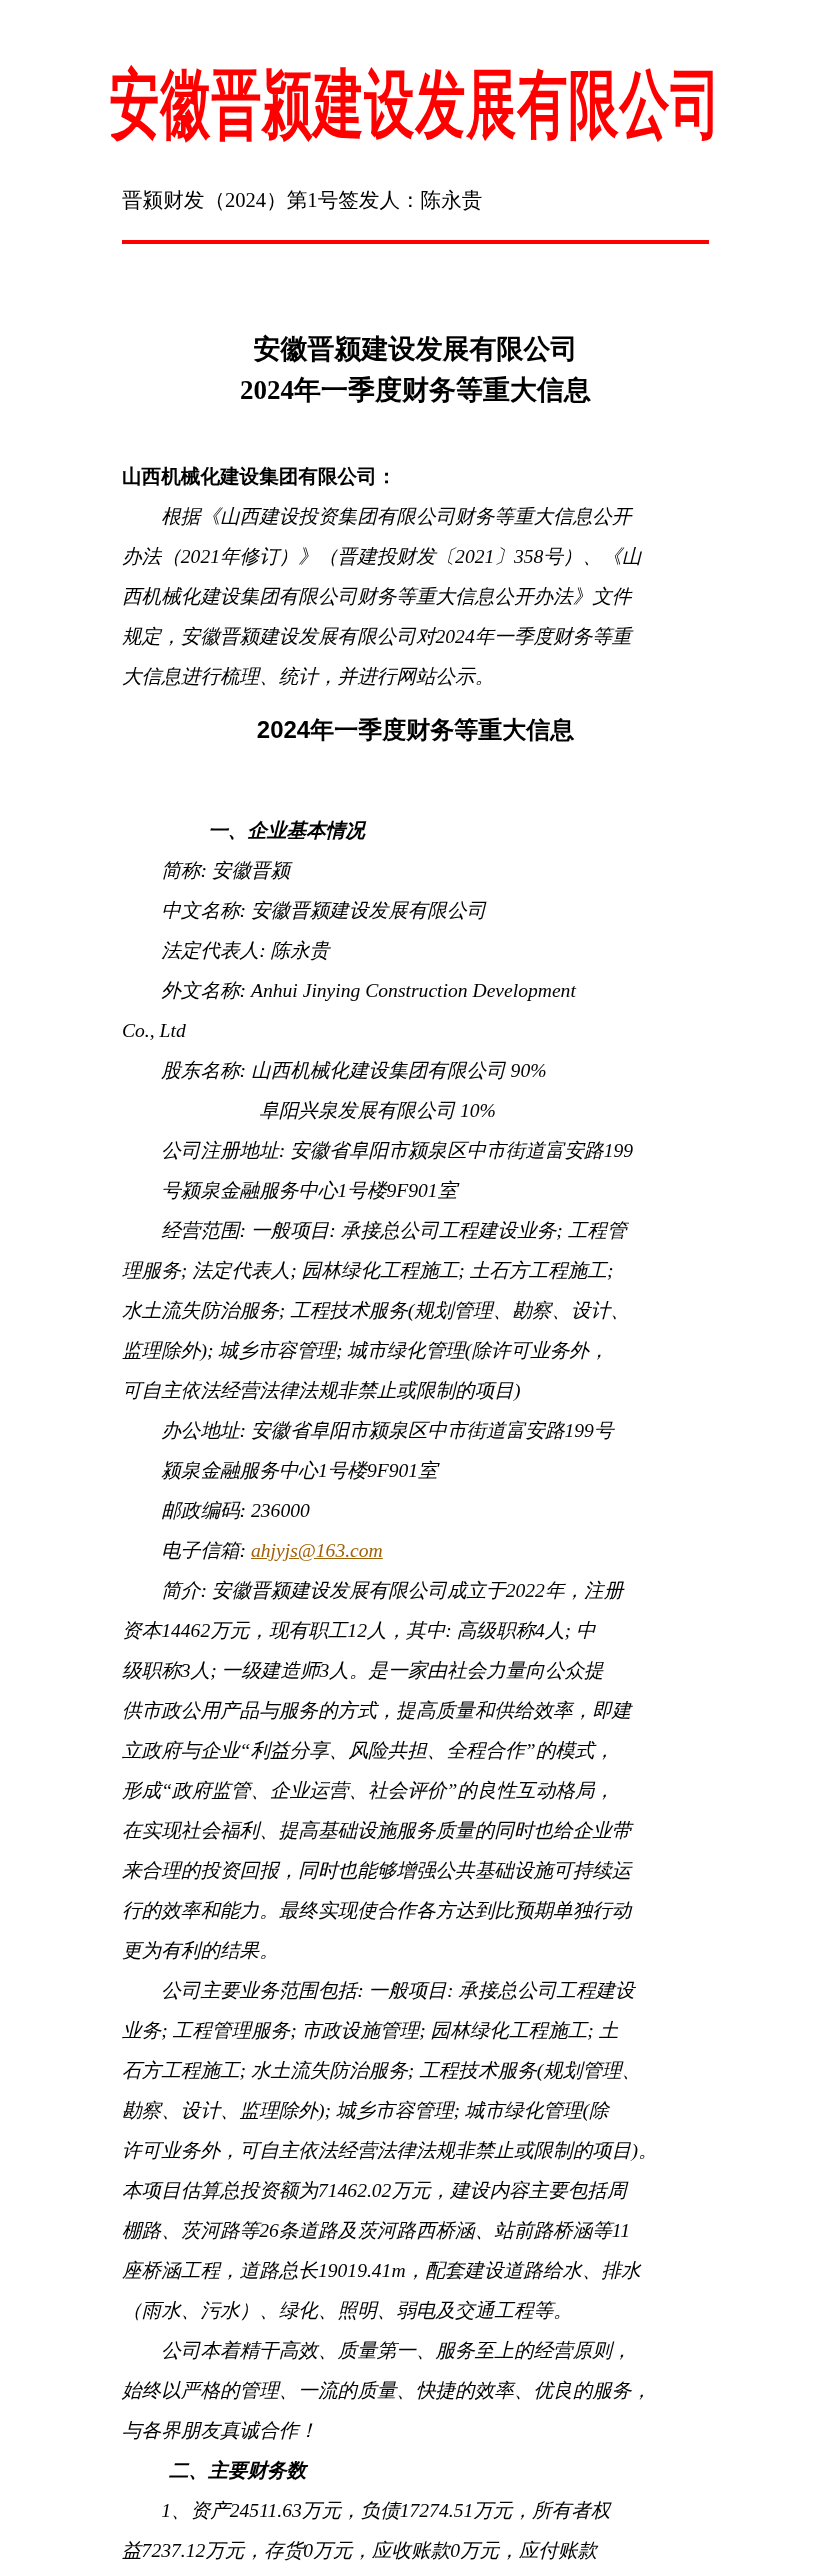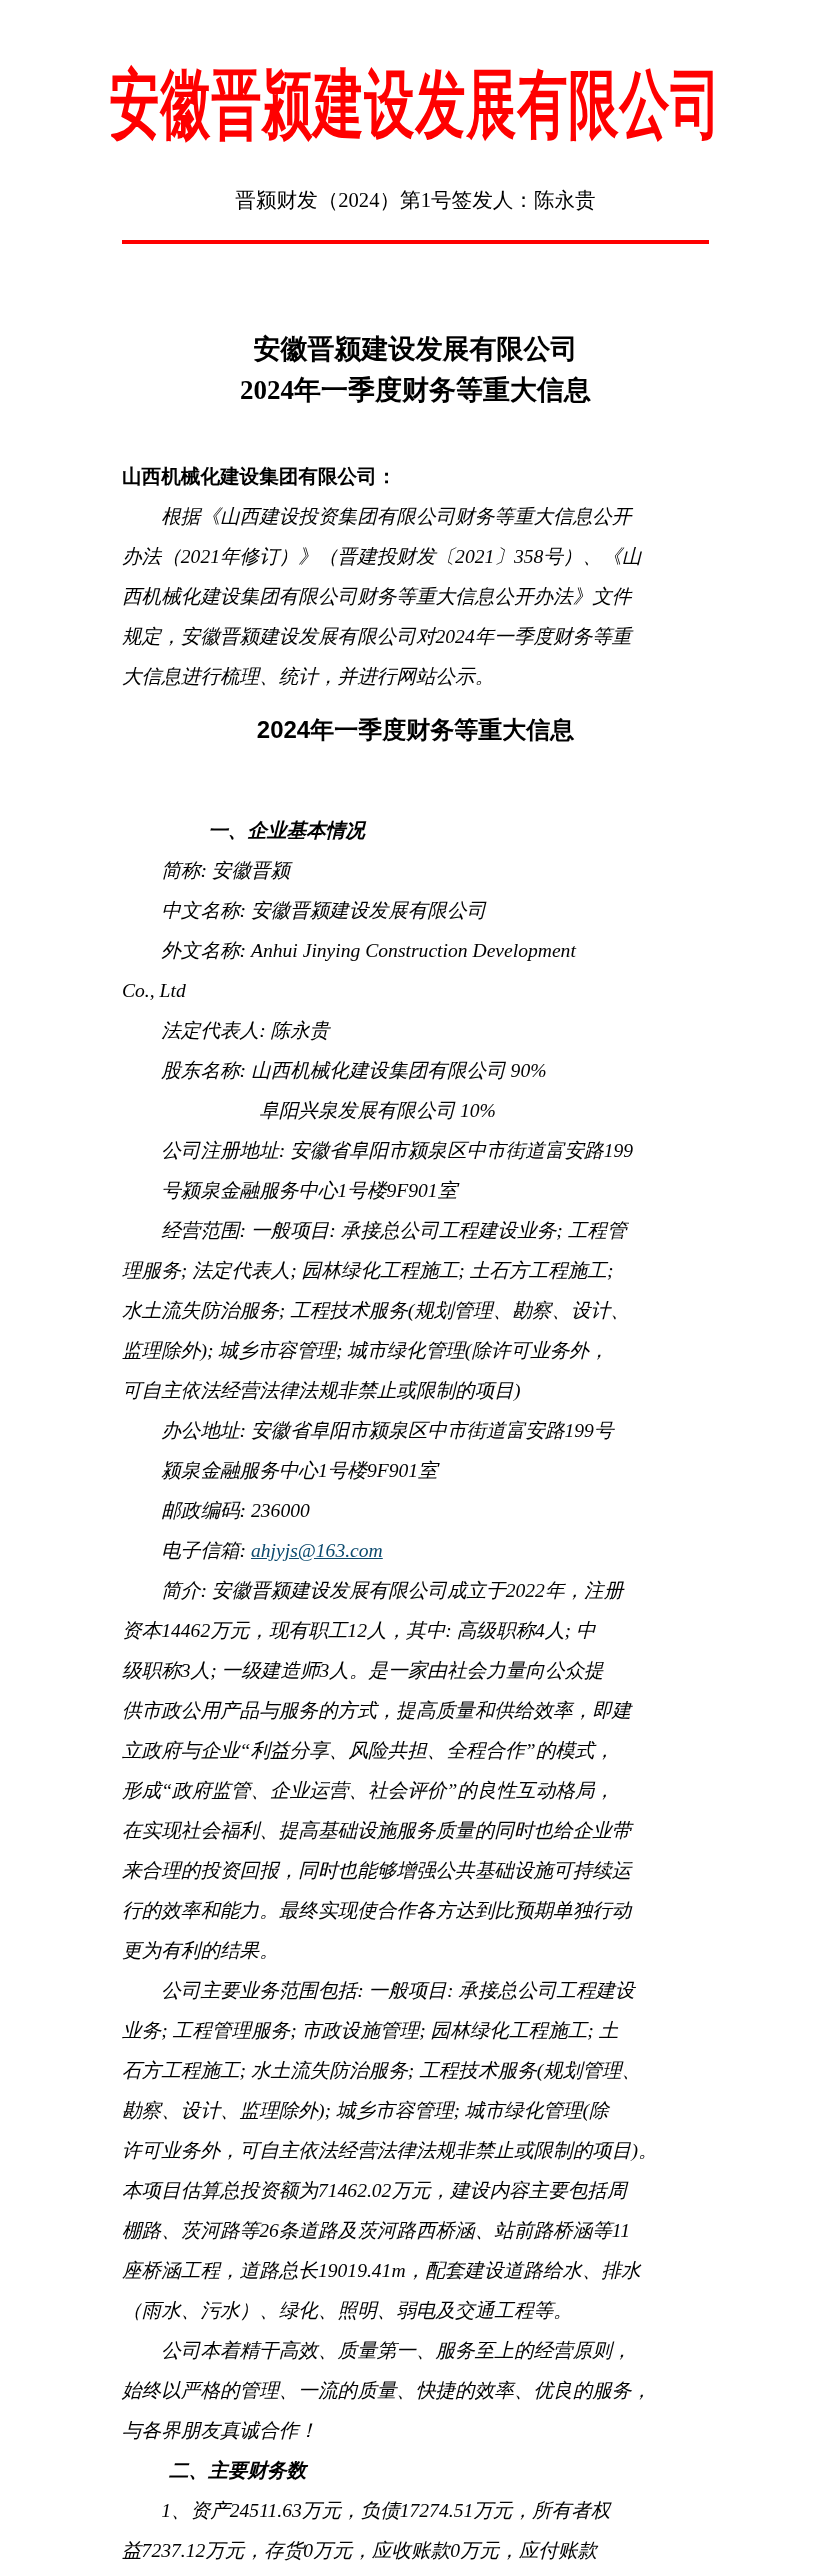--- a/index.html
+++ b/index.html
@@ -19,21 +19,21 @@
     color:#ff0000;
     font-weight:bold;
     font-size:50px;
     line-height:77px;
     letter-spacing:1px;
     white-space:nowrap;
     transform:scaleY(1.5);
   }
   .docnum-row{
     display:flex;
-    justify-content:center;
+    justify-content:flex-start;
     margin-top:44px;
     font-size:20.6px;
     line-height:25px;
   }
   .red-rule{
     height:4.1px;
     background:#ff0000;
     margin-top:27px;
   }
   .doc-title{
@@ -60,21 +60,21 @@
   .bold{font-weight:bold;margin-left:47px;}
   .center-heading{
     margin:13.4px 0 61px;
     text-align:center;
     font-size:24px;
     font-weight:bold;
     line-height:40px;
     font-family:"Liberation Sans","DejaVu Sans",sans-serif;
   }
   .email-link{
-    color:#0c4a6e;
+    color:#a16207;
     text-decoration:underline;
     cursor:pointer;
   }
 </style>
 </head>
 <body>
 
 <div class="page">
 
   <div class="red-title">安徽晋颍建设发展有限公司</div>
@@ -97,23 +97,23 @@
 办法（2021年修订）》（晋建投财发〔2021〕358号）、《山
 西机械化建设集团有限公司财务等重大信息公开办法》文件
 规定，安徽晋颍建设发展有限公司对2024年一季度财务等重
 大信息进行梳理、统计，并进行网站公示。</p>
 
   <h2 class="center-heading">2024年一季度财务等重大信息</h2>
 
   <p class="para bold">　　一、企业基本情况</p>
   <p class="para">　　简称: 安徽晋颍</p>
   <p class="para">　　中文名称: 安徽晋颍建设发展有限公司</p>
+  <p class="para">　　法定代表人: 陈永贵</p>
   <p class="para">　　外文名称: Anhui Jinying Construction Development
 Co., Ltd</p>
-  <p class="para">　　法定代表人: 陈永贵</p>
   <p class="para">　　股东名称: 山西机械化建设集团有限公司 90%
 　　　　　　　阜阳兴泉发展有限公司 10%</p>
   <p class="para">　　公司注册地址: 安徽省阜阳市颍泉区中市街道富安路199
 　　号颍泉金融服务中心1号楼9F901室</p>
   <p class="para">　　经营范围: 一般项目: 承接总公司工程建设业务; 工程管
 理服务; 法定代表人; 园林绿化工程施工; 土石方工程施工;
 水土流失防治服务; 工程技术服务(规划管理、勘察、设计、
 监理除外); 城乡市容管理; 城市绿化管理(除许可业务外，
 可自主依法经营法律法规非禁止或限制的项目)</p>
   <p class="para">　　办公地址: 安徽省阜阳市颍泉区中市街道富安路199号

